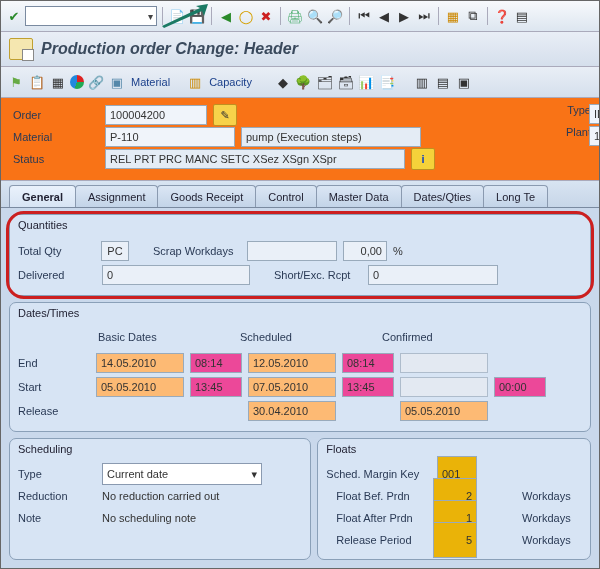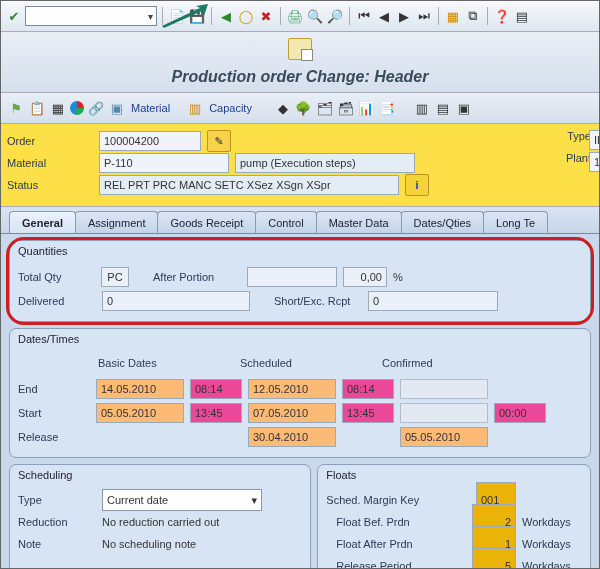--- a/index.html
+++ b/index.html
@@ -3,30 +3,30 @@
 <meta charset="utf-8">
 <style>
   body { margin:0; font-family: Arial, sans-serif; font-size:11px; background:#e8eef5; color:#333; width:600px; height:569px; overflow:hidden; border:1px solid #666; box-sizing:border-box;}
   .top-toolbar { background:linear-gradient(#f7f9fc,#dde6f0); height:26px; padding:2px 4px; display:flex; align-items:center; gap:2px; border-bottom:1px solid #aab;}
   .combo { width:130px; height:18px; background:#fff; border:1px solid #7a8aa0; display:flex; align-items:center; justify-content:flex-end;}
   .combo::after { content:"▾"; font-size:10px; color:#444; margin-right:3px;}
   .ticon { width:18px; height:18px; display:inline-flex; align-items:center; justify-content:center; font-size:13px; }
   .sep { width:1px; height:18px; background:#aab; margin:0 3px;}
   .green-arrow { position:absolute; left:160px; top:4px; width:48px; height:24px; pointer-events:none;}
   
-  .title-bar { background:linear-gradient(#e9eef6,#d5dfec); padding:6px 8px; display:flex; align-items:center; gap:8px; border-bottom:1px solid #aab;flex-direction:column;}
+  .title-bar { background:linear-gradient(#e9eef6,#d5dfec); padding:6px 8px; display:flex; align-items:center; gap:8px; border-bottom:1px solid #aab;}
   .title-icon { width:22px; height:20px; background:#f5e7b0; border:1px solid #c0a030; border-radius:2px; position:relative;}
   .title-icon::after { content:""; position:absolute; right:-2px; bottom:-2px; width:10px; height:10px; background:#fff; border:1px solid #888; font-size:8px;}
   .title-text { font-size:16px; font-weight:bold; font-style:italic; color:#3a4a5d;}
   
   .sub-toolbar { background:linear-gradient(#e9eef6,#d5dfec); padding:3px 6px; display:flex; align-items:center; gap:3px; border-bottom:1px solid #aab; height:24px;}
   .sub-toolbar .lbl { color:#1a3f8a; margin-left:2px;}
   .pie { width:14px; height:14px; border-radius:50%; background:conic-gradient(#d22 0 90deg,#2a5 90deg 200deg,#28d 200deg 360deg);}
   
-  .header-fields { background:#fde047; padding:6px 8px 10px 6px; border-bottom:1px solid #aab; position:relative;}
+  .header-fields { background:#f97316; padding:6px 8px 10px 12px; border-bottom:1px solid #aab; position:relative;}
   .hrow { display:flex; align-items:center; height:22px; gap:6px;}
   .hlabel { width:86px; color:#2a3a55;}
   .hfield { background:#f0f4fa; border:1px solid #9ab; height:18px; padding:0 4px; display:flex; align-items:center;}
   .ybtn { width:22px; height:20px; background:#f7d24a; border:1px solid #c09020; display:flex; align-items:center; justify-content:center; color:#333; border-radius:2px; cursor:pointer;}
   .rlabel { position:absolute; right:8px; color:#2a3a55;}
   
   .tabs { display:flex; background:linear-gradient(#d8e4f2,#c7d6e8); padding-top:4px; padding-left:8px; gap:0; border-bottom:1px solid #7a8aa0;}
   .tab { padding:5px 12px 4px 12px; background:linear-gradient(#dbe6f4,#c3d4e8); border:1px solid #8a9ab0; border-bottom:none; border-radius:4px 4px 0 0; margin-right:-1px; color:#223; cursor:pointer; white-space:nowrap;}
   .tab.active { background:linear-gradient(#eaf2fc,#d7e4f4); font-weight:bold;}
   
@@ -45,21 +45,21 @@
   .dlab { width:72px; color:#2a3a55;}
   .dfield { background:#fdba74; border:1px solid #9ab; height:18px; width:78px; padding:0 4px; display:flex; align-items:center;}
   .tfield { background:#ec4899; border:1px solid #9ab; height:18px; width:42px; padding:0 4px; display:flex; align-items:center;}
   .empty { background:#e3e9f2; border:1px solid #aebccc;}
   
   .two-col { display:flex; gap:6px;}
   .two-col .group { flex:1;}
   .frow { display:flex; align-items:center; height:22px; gap:6px;}
   .flab { flex:1; color:#2a3a55;}
   .ffield { background:#eab308; border:1px solid #9ab; height:18px; width:34px; padding:8px 4px; display:flex; align-items:center; justify-content:flex-end;}
-  .ftext { color:#2a3a55; width:60px;}
+  .ftext { color:#2a3a55; width:60px;margin-left:39px;}
   .select { background:#fff; border:1px solid #8a9ab0; height:20px; width:150px; display:flex; align-items:center; justify-content:space-between; padding:0 4px;}
   
   input { border:none; background:transparent; width:100%; height:100%; font:inherit; color:inherit; padding:0; outline:none;}
 </style>
 </head>
 <body>
 
 <div class="top-toolbar">
   <span class="ticon" style="color:#2a8a2a">✔</span>
   <div class="combo"></div>
@@ -160,21 +160,21 @@
 <div class="panel-area">
 
   <div class="group" style="position:relative">
     <div class="highlight-ring" style="left:-4px; top:-4px; right:-4px; bottom:-4px"></div>
     <div class="group-title">Quantities</div>
     <div class="group-body">
       <div class="qrow">
         <div class="lbl2">Total Qty</div>
         <div class="unit">PC</div>
         <div style="width:12px"></div>
-        <div class="lbl2" style="width:88px">After Portion</div>
+        <div class="lbl2" style="width:88px">Scrap Workdays</div>
         <div class="ifield" style="width:80px">
             <input value="" style="">
           </div>
         <div class="ifield" style="width:34px; justify-content:flex-end">0,00</div>
         <span>%</span>
       </div>
       <div class="qrow">
         <div class="lbl2">Delivered</div>
         <div class="ifield" style="width:138px">0</div>
         <div style="width:12px"></div>

